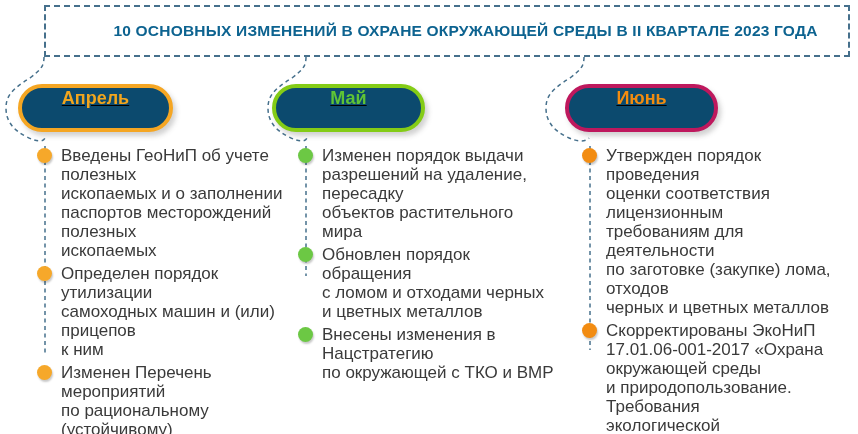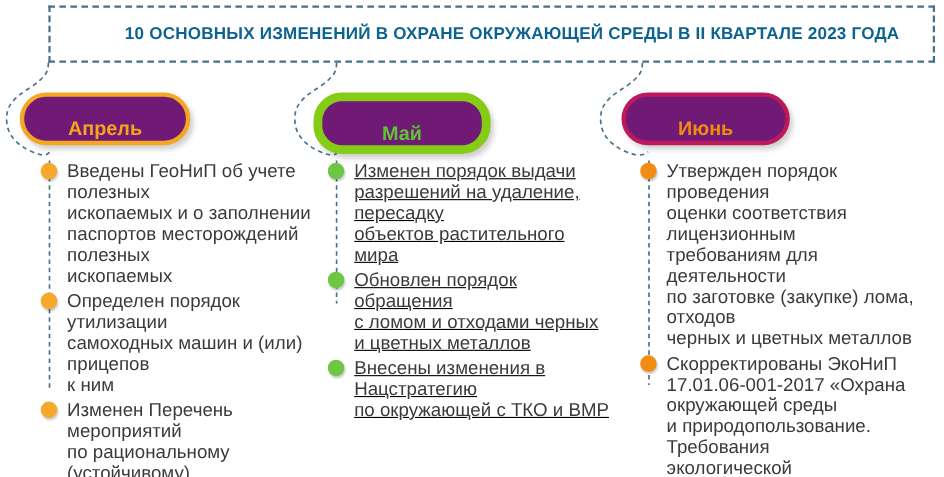--- a/index.html
+++ b/index.html
@@ -11,34 +11,34 @@
   .title-box{
     position:absolute;left:44px;top:5px;width:802px;height:48px;
     border:2px dashed #46708c;
     display:flex;align-items:center;justify-content:center;
     background:#ffffff;z-index:2;
   }
   .title-box span{
     font-size:15.5px;font-weight:700;color:#0d6390;letter-spacing:.2px;text-align:center;margin-left:37px;
   }
   .pill{
-    position:absolute;top:84px;height:40px;background:#701a75;
-    border-radius:26px;display:flex;align-items:flex-end;justify-content:center;
-    box-shadow:3px 4px 5px rgba(90,90,90,.28);z-index:3;
+    position:absolute;top:84px;height:40px;background:#0c4a6e;
+    border-radius:26px;display:flex;align-items:flex-start;justify-content:center;
+    box-shadow:3px 4px 5px rgba(90,90,90,.28);z-index:3;text-decoration:underline;
   }
   .pill span{font-size:18px;font-weight:700;}
   .pill-april{left:18px;width:147px;border:4px solid #f5a623;}
   .pill-april span{color:#f2a51d;}
-  .pill-may{left:285px;width:145px;border:8px solid #84cc16;}
+  .pill-may{left:272px;width:145px;border:4px solid #84cc16;}
   .pill-may span{color:#5fc435;}
   .pill-june{left:565px;width:145px;border:4px solid #be185d;}
   .pill-june span{color:#f28c0f;}
   .col{position:absolute;top:146px;z-index:4;}
   .col-april{left:37px;width:252px;}
-  .col-may{left:298px;width:258px;text-decoration:underline;}
+  .col-may{left:298px;width:258px;}
   .col-june{left:582px;width:258px;}
   .item{display:flex;gap:9px;margin-bottom:4px;}
   .dot{
     width:15px;height:15px;border-radius:50%;flex:none;margin-top:2px;
     box-shadow:1px 2px 2px rgba(0,0,0,.22);
   }
   .col-april .dot{background:#f6a82a;}
   .col-may .dot{background:#6cc844;}
   .col-june .dot{background:#f28c12;}
   .item p{

